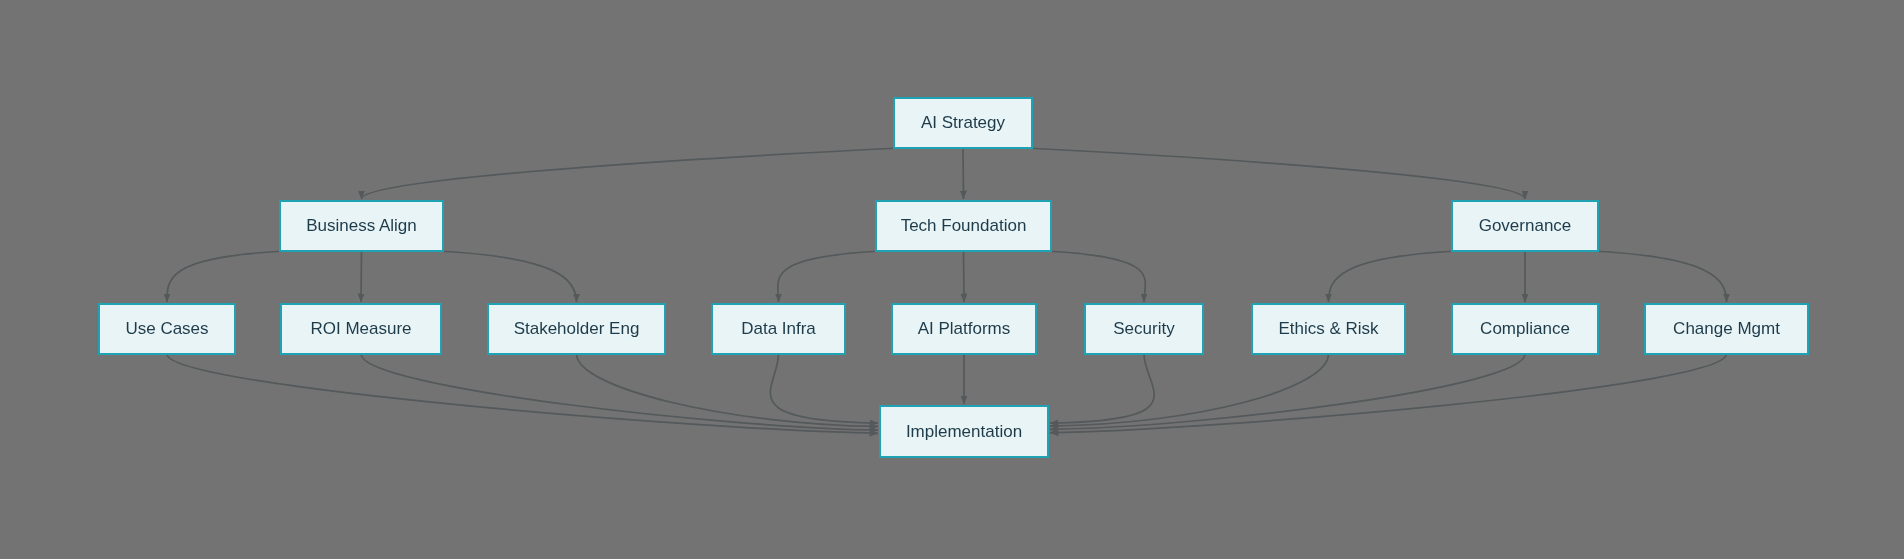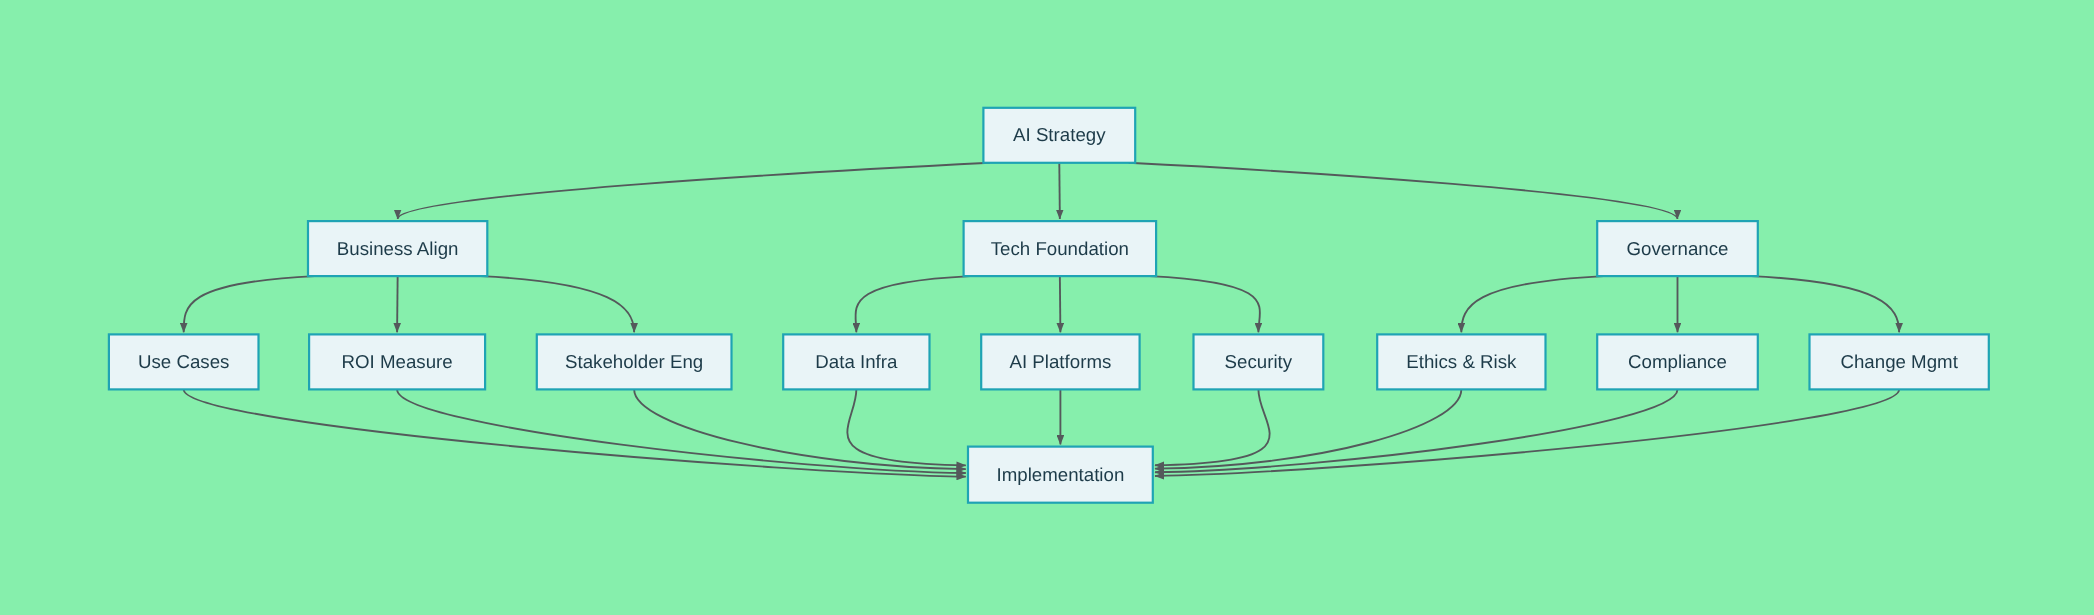--- a/index.html
+++ b/index.html
@@ -10,21 +10,21 @@
   body {
     width: 1904px;
     height: 559px;
     overflow: hidden;
     font-family: "Liberation Sans", sans-serif;
   }
   #flowchart-root {
     position: relative;
     width: 1904px;
     height: 559px;
-    background: #86efac;
+    background: #737373;
   }
   svg#flow-svg {
     position: absolute;
     top: 0;
     left: 0;
     width: 1904px;
     height: 559px;
     display: block;
   }
   .node-rect {

